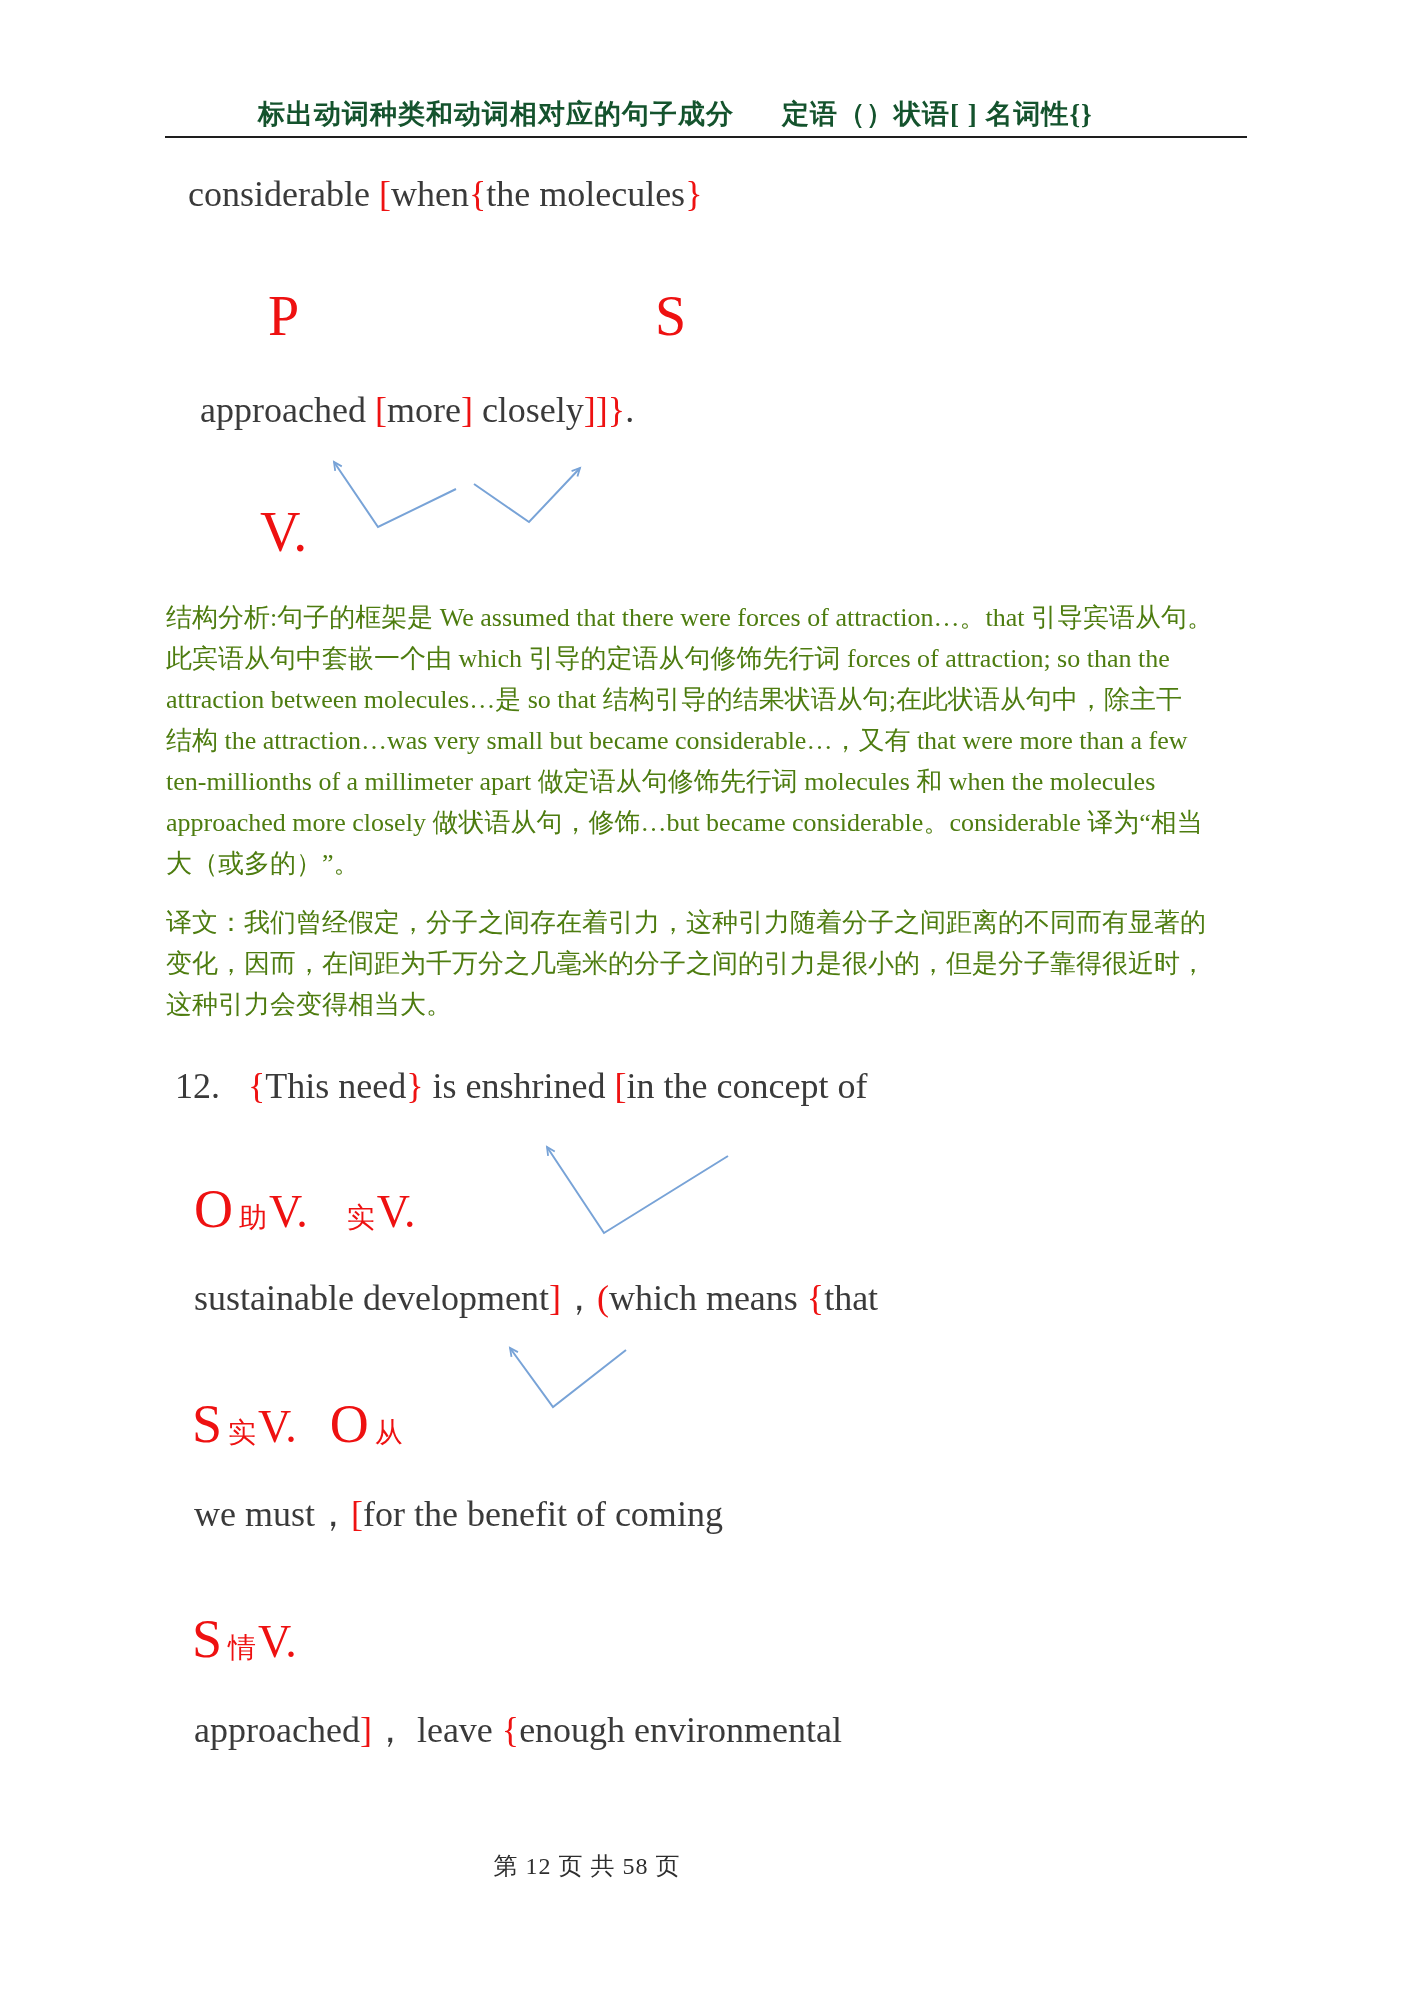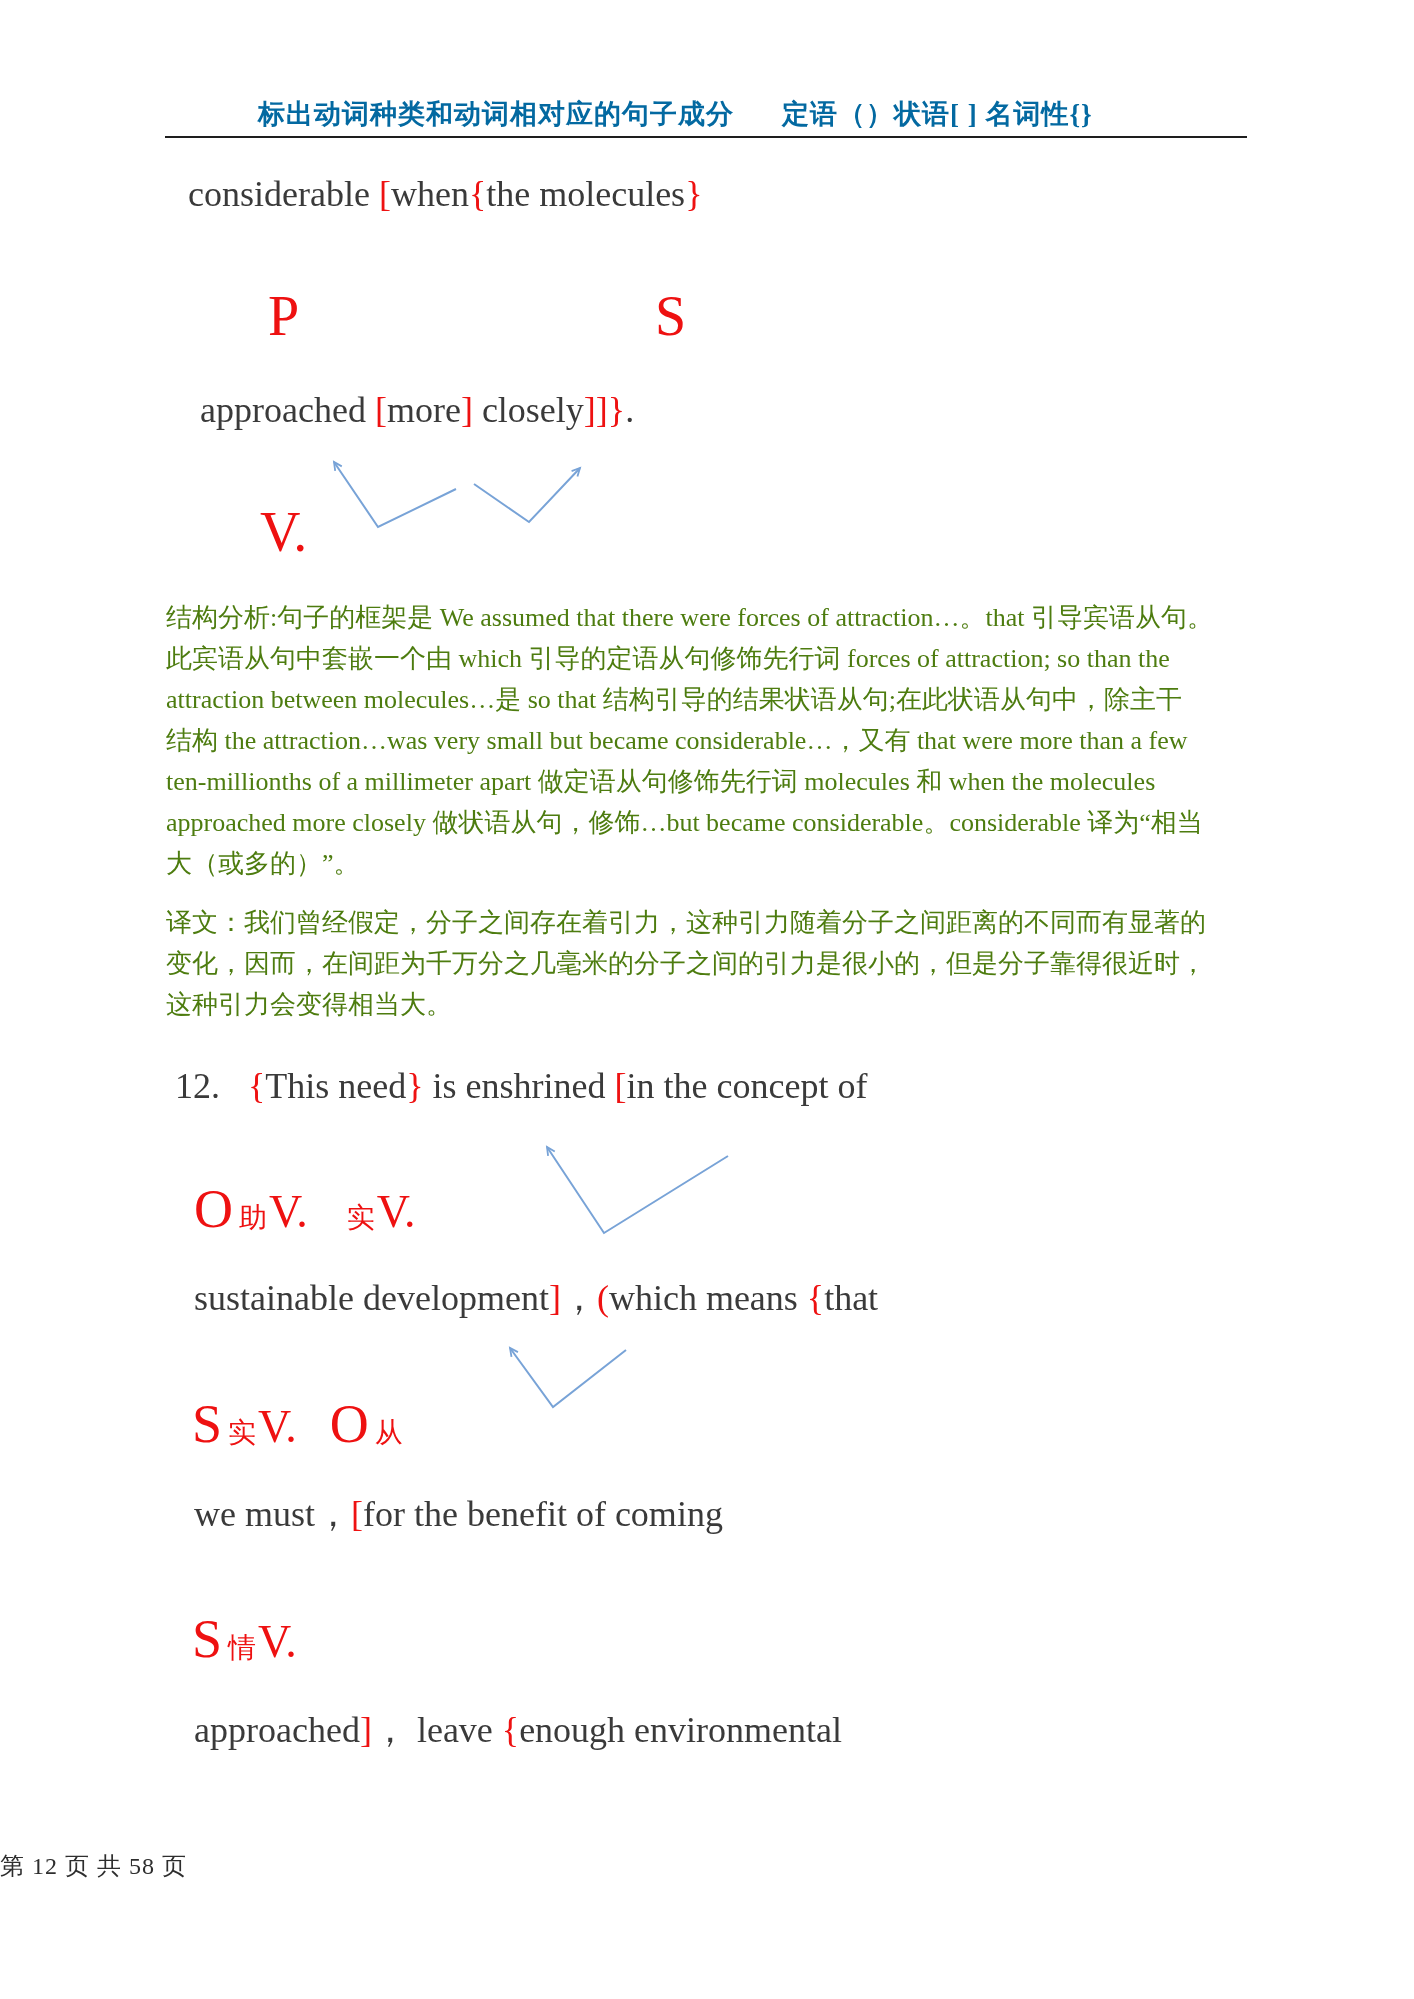--- a/index.html
+++ b/index.html
@@ -11,21 +11,21 @@
     position:relative;
     width:1414px;height:1999px;
     background:#ffffff;
     font-family:"Liberation Serif","DejaVu Serif",serif;
     color:#333333;
     overflow:hidden;
   }
   
   .hdr{
     position:absolute;top:96px;
-    font-size:27px;font-weight:bold;color:#0369a1;
+    font-size:27px;font-weight:bold;color:#14532d;
     white-space:nowrap;letter-spacing:1px;
   }
   .hdr-left{left:258px;}
   .hdr-right{left:782px;}
   .hdr-rule{
     position:absolute;left:165px;top:136px;width:1082px;height:0;
     border-top:2px solid #1e1e1e;
   }
   
   .bigline{
@@ -49,21 +49,21 @@
   .labrow .medL{font-size:46px;}
   .labrow .gap{display:inline-block;width:33px;}
   
   .para{position:absolute;width:1086px;color:#4d7c0f;}
   .pline{
     font-size:26px;line-height:41px;white-space:nowrap;
   }
   
   .footer{
     position:absolute;left:0;top:1850px;width:1174px;
-    text-align:left;font-size:24px;color:#2e2e2e;letter-spacing:1px;
+    text-align:center;font-size:24px;color:#2e2e2e;letter-spacing:1px;
   }
   
   .arrows{position:absolute;left:0;top:0;width:1414px;height:1999px;pointer-events:none;}
 </style>
 </head>
 <body>
 
 <div class="page">
 
   <div class="hdr hdr-left">标出动词种类和动词相对应的句子成分</div>

